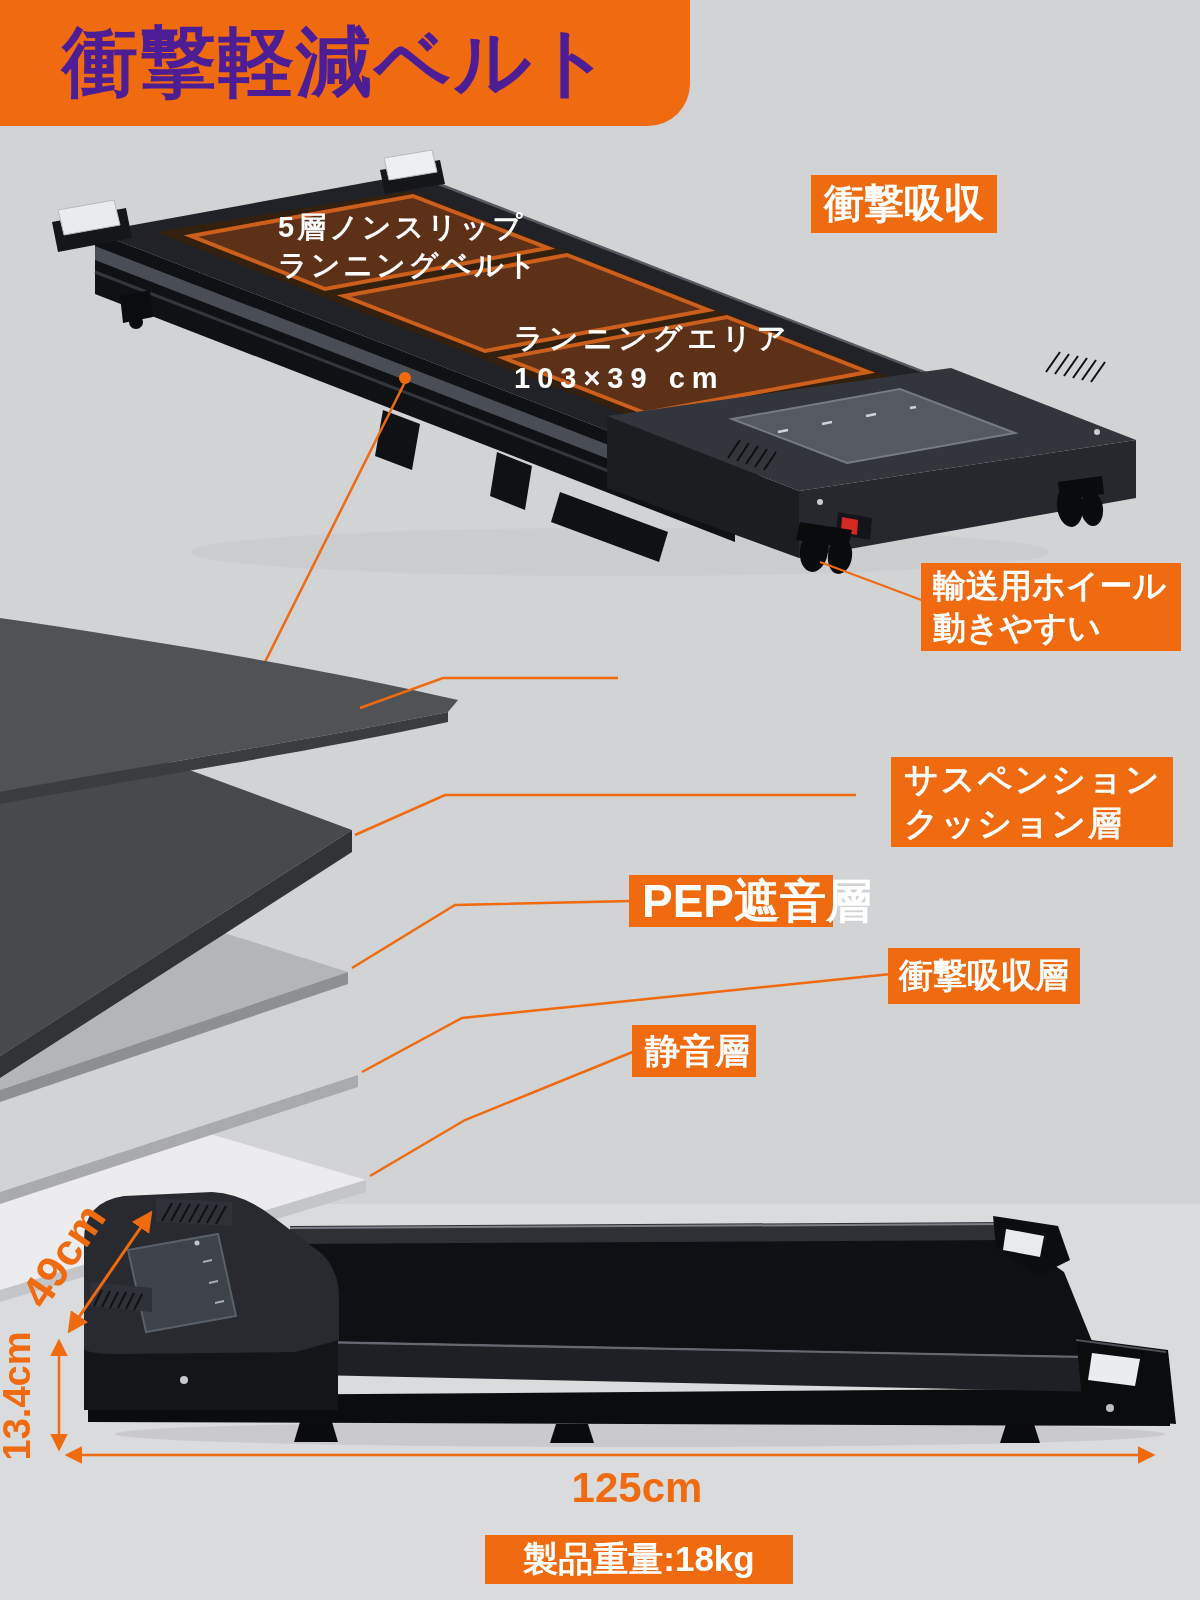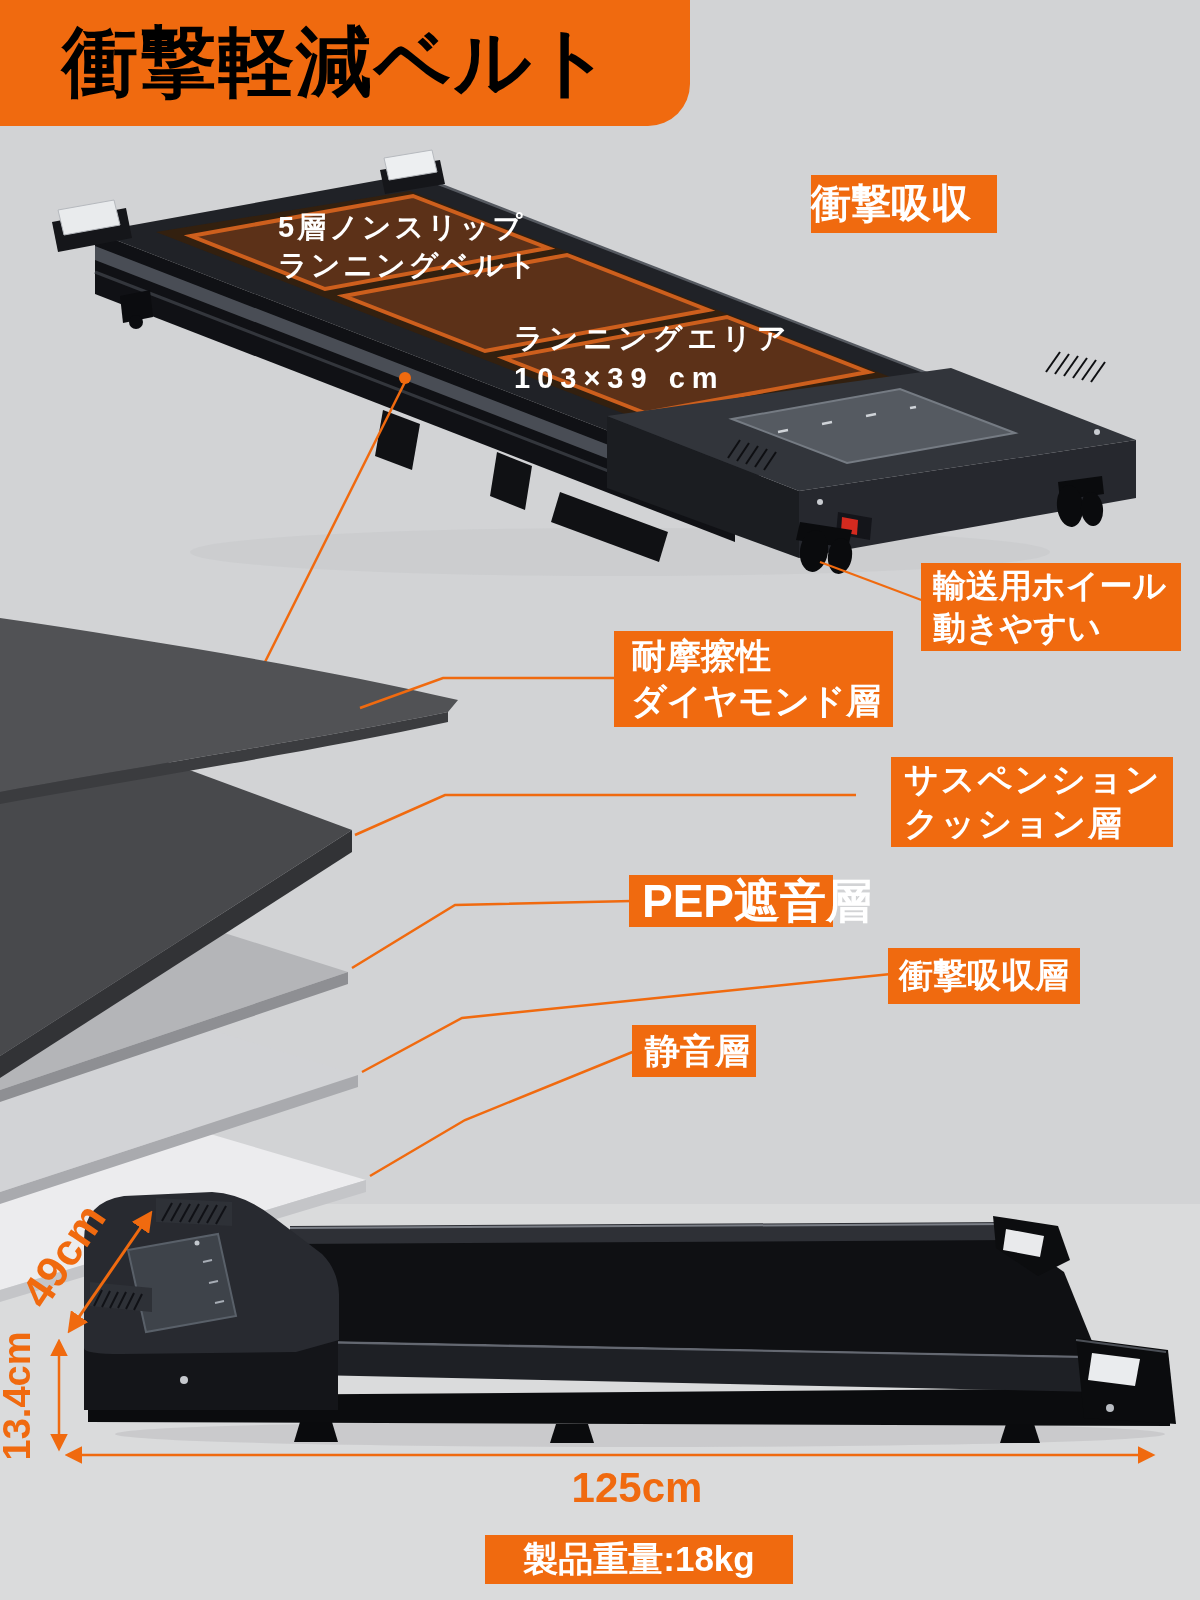--- a/index.html
+++ b/index.html
@@ -21,31 +21,31 @@
   #scene{position:absolute;left:0;top:0;}
 
   
   .banner{
     position:absolute;left:0;top:0;
     width:690px;height:126px;
     background:#F06A0F;
     border-radius:0 0 42px 0;
     display:flex;align-items:center;
     padding-left:62px;box-sizing:border-box;
-    color:#000000;font-size:76px;font-weight:bold;letter-spacing:2px;
+    color:#4c1d95;font-size:76px;font-weight:bold;letter-spacing:2px;
     white-space:nowrap;
   }
   .lbl{
     position:absolute;
     background:#F06A0F;color:#fff;font-weight:bold;
     display:flex;flex-direction:column;justify-content:center;
     box-sizing:border-box;white-space:nowrap;line-height:1.28;
   }
   .lbl-line:empty{display:none;}
-  .lbl-shock{left:811px;top:175px;width:186px;height:58px;font-size:40px;align-items:flex-start;}
+  .lbl-shock{left:811px;top:175px;width:186px;height:58px;font-size:40px;align-items:center;}
   .lbl-wheel{left:921px;top:563px;width:260px;height:88px;font-size:33px;padding-left:12px;}
   .lbl-layer1{left:614px;top:631px;width:279px;height:96px;font-size:35px;padding-left:17px;}
   .lbl-layer2{left:851px;top:757px;width:282px;height:90px;font-size:34px;padding-left:13px;letter-spacing:2px;margin-left:40px;}
   .lbl-layer3{left:629px;top:875px;width:204px;height:52px;font-size:46px;padding-left:13px;}
   .lbl-layer4{left:888px;top:948px;width:192px;height:56px;font-size:34px;padding-left:11px;}
   .lbl-layer5{left:632px;top:1025px;width:124px;height:52px;font-size:35px;padding-left:13px;}
   .lbl-weight{left:485px;top:1535px;width:308px;height:49px;font-size:35px;align-items:center;justify-content:center;flex-direction:row;}
 
   
   .photo-text{
@@ -251,24 +251,20 @@
   <div class="photo-text area-text">
     <div class="lbl-line">ランニングエリア</div>
     <div class="lbl-line num">103×39 cm</div>
   </div>
 
   <div class="lbl lbl-wheel">
     <div class="lbl-line">輸送用ホイール</div>
     <div class="lbl-line">動きやすい</div>
   </div>
 
-  <div class="lbl lbl-layer1">
-    <div class="lbl-line">耐摩擦性</div>
-    <div class="lbl-line">ダイヤモンド層</div>
-  </div>
   <div class="lbl lbl-layer2">
     <div class="lbl-line">サスペンション</div>
     <div class="lbl-line">クッション層</div>
   </div>
   <div class="lbl lbl-layer3">
     <div class="lbl-line">PEP遮音層</div>
   </div>
   <div class="lbl lbl-layer4">
     <div class="lbl-line">衝撃吸収層</div>
   </div>

